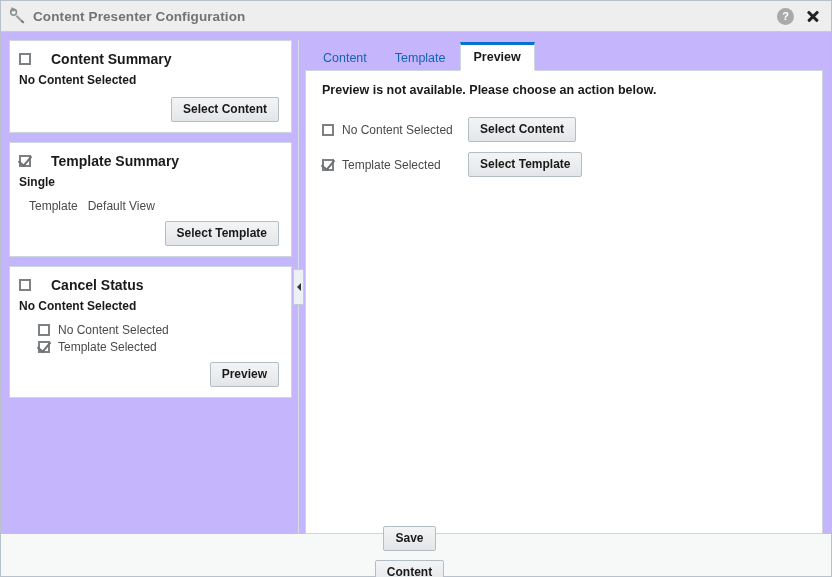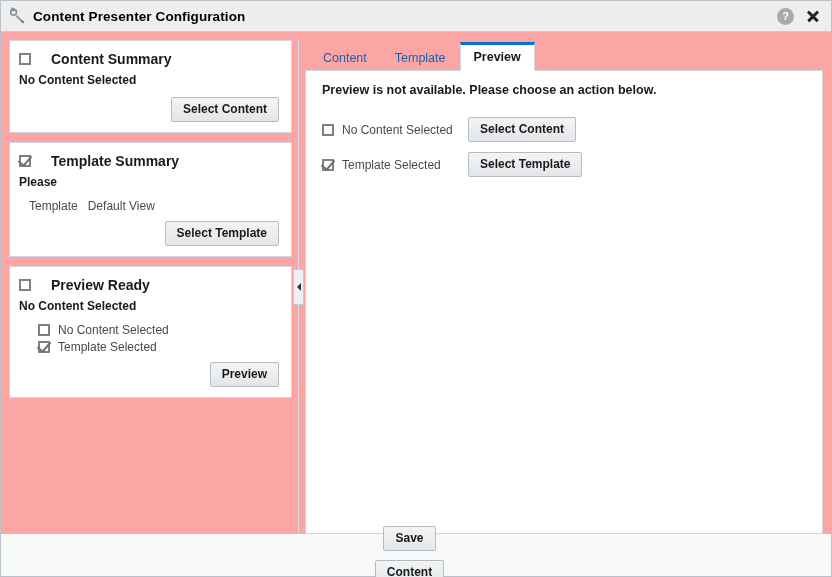--- a/index.html
+++ b/index.html
@@ -41,21 +41,21 @@
   .title-icon {
     width: 18px;
     height: 18px;
     margin-right: 7px;
     flex: 0 0 auto;
     display: block;
   }
   .title-text {
     font-size: 13.5px;
     font-weight: bold;
-    color: #000000;
+    color: #737373;
     letter-spacing: 0.1px;
     flex: 1 1 auto;
     white-space: nowrap;
   }
   .title-actions {
     display: flex;
     align-items: center;
     gap: 11px;
     flex: 0 0 auto;
     padding-right: 3px;
@@ -93,21 +93,21 @@
   .close-btn::after  { transform: rotate(-45deg); }
 
   
   .body-area {
     flex: 1 1 auto;
     display: flex;
     align-items: stretch;
     padding: 8px 8px 0 8px;
     box-sizing: border-box;
     min-height: 0;
-    background: #fca5a5;
+    background: #c4b5fd;
   }
 
   .left-pane {
     width: 283px;
     flex: 0 0 auto;
     display: flex;
     flex-direction: column;
     gap: 9px;
     box-sizing: border-box;
   }
@@ -381,34 +381,34 @@
         <div class="card-btnrow">
           <button class="btn">Select Content</button>
         </div>
       </div>
 
       <div class="card">
         <div class="card-head">
           <span class="cb ck"></span>
           <span class="card-title">Template Summary</span>
         </div>
-        <div class="card-status">Please</div>
+        <div class="card-status">Single</div>
         <div class="card-row">
           <span class="rl">Template</span>
           <span class="rv">Default View</span>
         </div>
         <div class="card-btnrow">
           <button class="btn">Select Template</button>
         </div>
       </div>
 
       <div class="card">
         <div class="card-head">
           <span class="cb un"></span>
-          <span class="card-title">Preview Ready</span>
+          <span class="card-title">Cancel Status</span>
         </div>
         <div class="card-status">No Content Selected</div>
         <ul class="status-list">
           <li>
             <span class="cb un"></span>
             <span class="lbl">No Content Selected</span>
           </li>
           <li>
             <span class="cb ck"></span>
             <span class="lbl">Template Selected</span>

